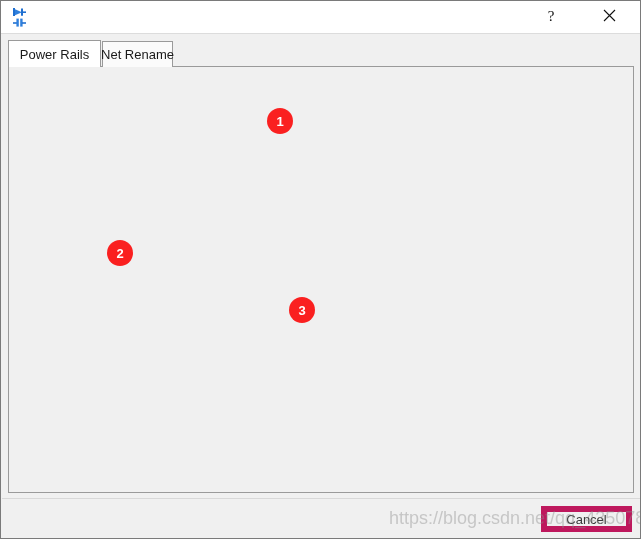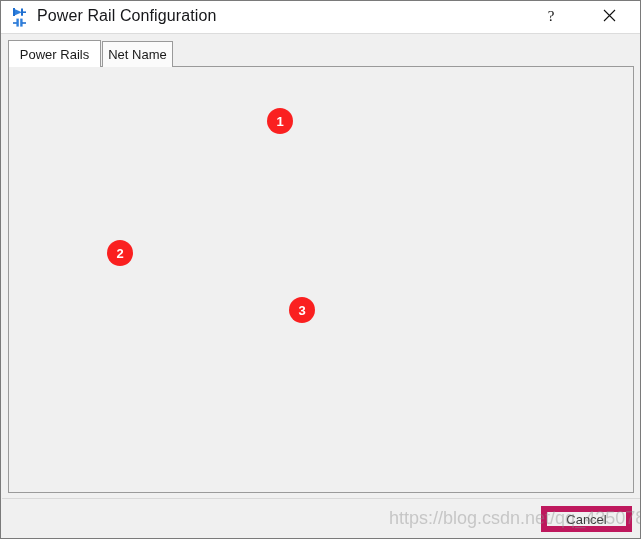--- a/index.html
+++ b/index.html
@@ -363,42 +363,41 @@
         <path d="M6 3.2 L13 6.2 L6 9.2 Z" fill="#2f7fdc"></path>
         <path d="M13 2.6 L13 9.8" stroke="#1f6fd0" stroke-width="2"></path>
         <path d="M13 6.2 L17 6.2" stroke="#1f6fd0" stroke-width="1.6"></path>
 
         <path d="M4 17 L8 17" stroke="#1f6fd0" stroke-width="1.6"></path>
         <path d="M8.6 12.6 L8.6 20.6" stroke="#2f7fdc" stroke-width="2.4"></path>
         <path d="M12.4 12.6 L12.4 20.6" stroke="#2f7fdc" stroke-width="2.4"></path>
         <path d="M13 17 L17 17" stroke="#1f6fd0" stroke-width="1.6"></path>
       </svg>
     </span>
-    <div id="title-text">Power Rail Configuration</div>
 
     <div class="titlebtn" id="help-btn">
       <span id="help-glyph">?</span>
     </div>
     <div class="titlebtn" id="close-btn">
       <span>
         <svg width="13" height="13" viewBox="0 0 13 13">
           <path d="M1 1 L12 12 M12 1 L1 12" stroke="#111" stroke-width="1.1" fill="none"></path>
         </svg>
       </span>
     </div>
   </div>
 
   <div id="tabpanel"></div>
 
   <div id="tabstrip">
     <div class="tab" id="tab-power-rails">
       <span>Power Rails</span>
     </div>
     <div class="tab" id="tab-net-class">
-      <span>Net Name</span>
+      <span>Net Rename</span>
     </div>
   </div>
 
   <div id="groupbox"></div>
   <div id="group-legend">Power Supplies</div>
 
   <div class="field-label" id="name-label">Name:</div>
 
   <div id="name-combo">
     <span id="name-combo-value">VCC/VDD</span>

